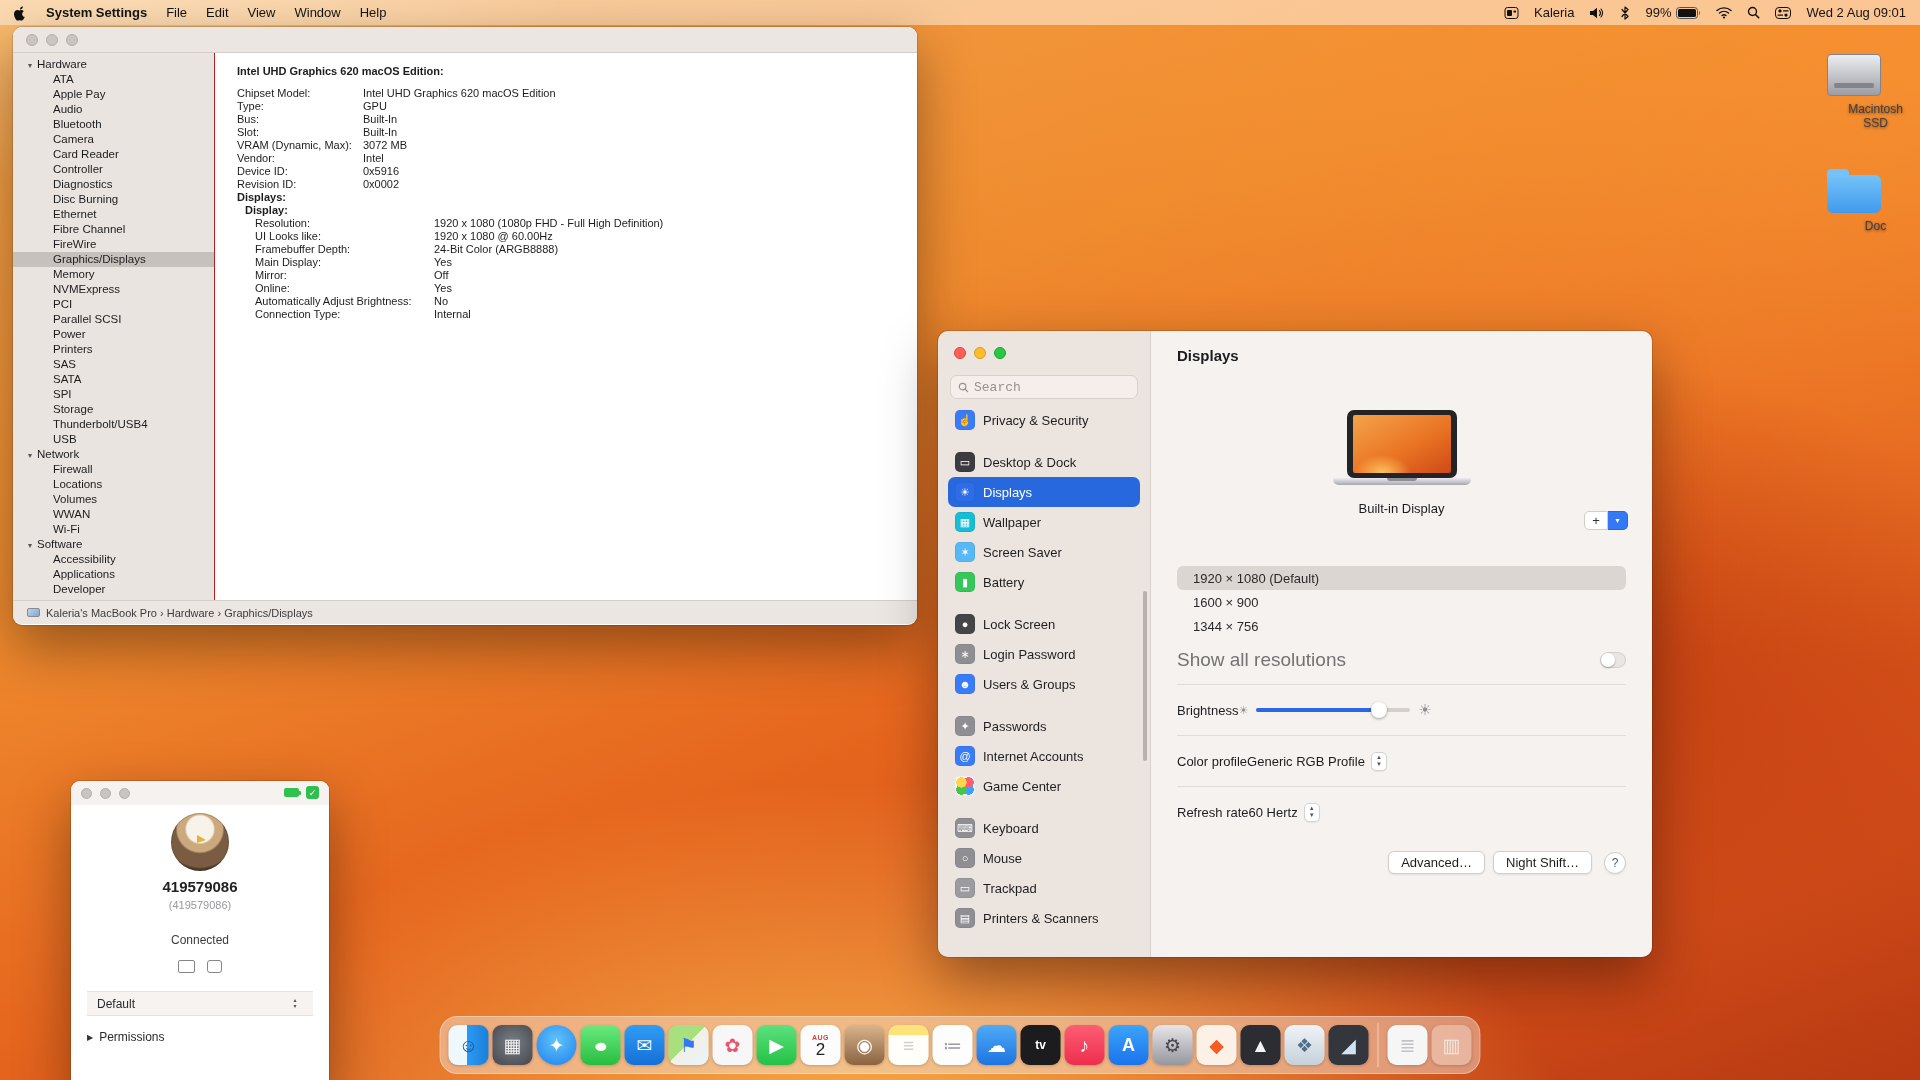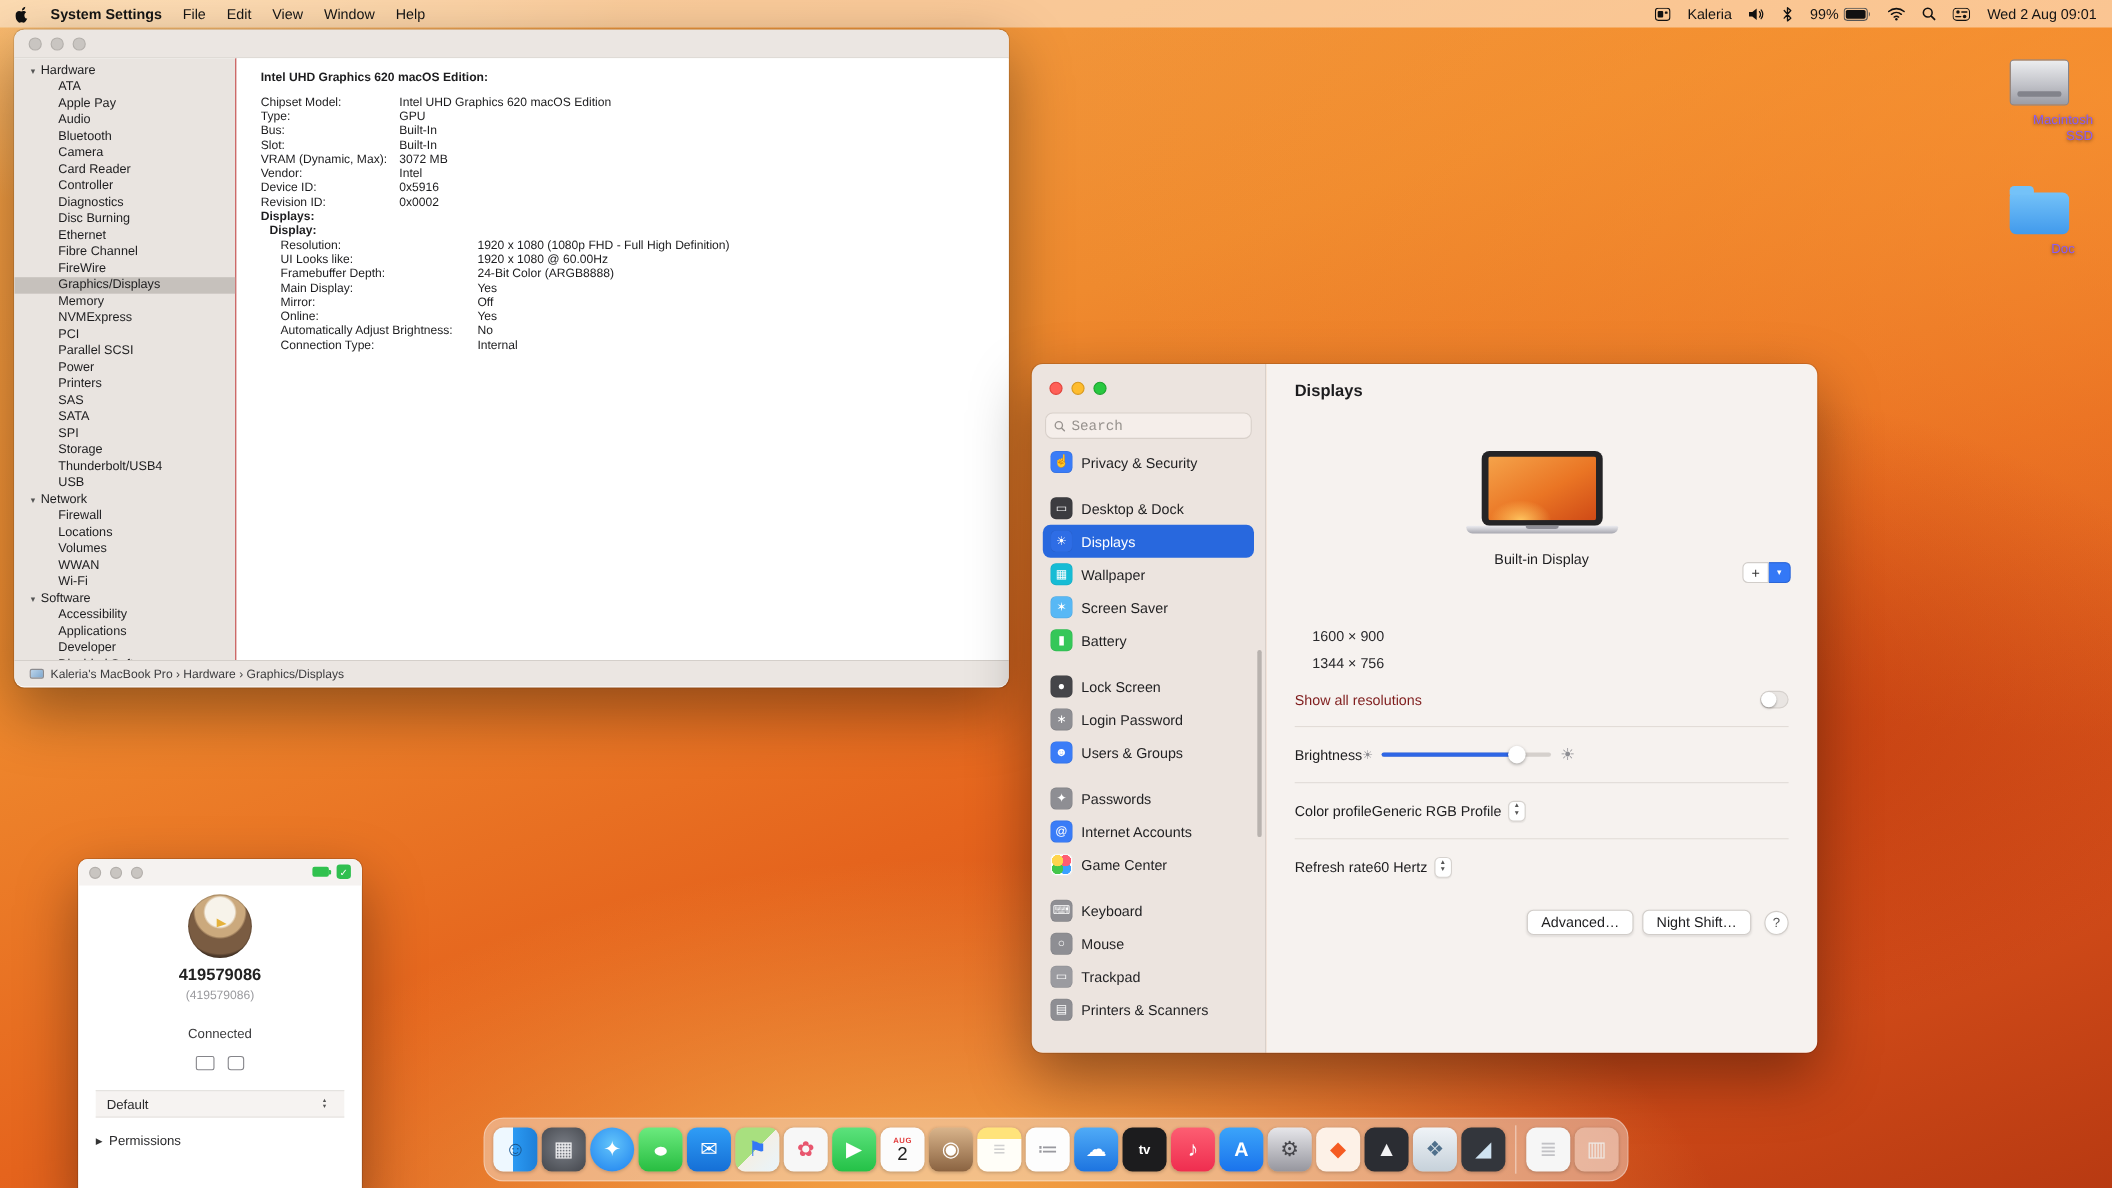--- a/index.html
+++ b/index.html
@@ -93,21 +93,21 @@
   .add-ctrl { position:absolute; right:24px; top:180px; display:flex; }
   .add-btn { width:24px; height:19px; background:#fff; border:1px solid #d1cdc9; border-radius:5px 0 0 5px;
     font-size:13px; color:#333; display:flex; align-items:center; justify-content:center; }
   .dd-btn { width:20px; height:19px; background:#3478f6; border:1px solid #2b66d8; border-left:none;
     border-radius:0 5px 5px 0; color:#fff; font-size:8px; display:flex; align-items:center; justify-content:center; }
   .res-list { margin-top:50px; }
   .res-row { height:24px; display:flex; align-items:center; padding-left:16px; border-radius:6px;
     font-size:13px; color:#2a2a2c; }
   .res-row.selected { background:#dbd6d2; }
   .show-all-row { margin-top:10px; height:24px; display:flex; align-items:center; justify-content:space-between;
-    font-size:13px; color:#7f1d1d; }
+    font-size:19px; color:#737373; }
   .toggle { width:26px; height:16px; border-radius:8px; background:#e9e5e2; border:1px solid #d5d0cc; position:relative; }
   .toggle .knob { width:14px; height:14px; border-radius:50%; background:#fff; position:absolute; top:0; left:0;
     box-shadow:0 1px 2px rgba(0,0,0,0.3); }
   .hline { border:none; border-top:1px solid #e2dcd7; margin:12px 0; }
   .setting-row { height:26px; display:flex; align-items:center; 
     font-size:13px; color:#1d1d1f; }
   .slider-wrap { display:flex; align-items:center; gap:8px; }
   .sun { color:#8e8e93; } .sun.small { font-size:11px; } .sun.big { font-size:15px; }
   .slider-track { width:154px; height:4px; border-radius:2px; background:#d5d0cc; position:relative; }
   .slider-fill { height:4px; border-radius:2px; background:#2e66e5; width:50%; }
@@ -145,21 +145,21 @@
   .rw-mon { width:17px; height:13px; border:1.5px solid #85858a; border-radius:2px; }
   .rw-chat { width:15px; height:13px; border:1.5px solid #85858a; border-radius:3px; }
   .rw-popup { margin:18px 16px 0; height:25px; background:#f6f3f1; border-top:1px solid #e4e1de;
     border-bottom:1px solid #e4e1de; display:flex; align-items:center; justify-content:space-between;
     padding:0 10px; font-size:12px; color:#2a2a2c; }
   .rw-popup .stepper { transform:scale(0.85); background:transparent; border:none; box-shadow:none; }
   .rw-perms { margin:14px 0 0 16px; font-size:12px; color:#2a2a2c; display:flex; align-items:center; gap:6px; }
   .rw-perms .tri { font-size:8px; color:#333; }
   
   .desk-icon { position:absolute; width:96px; display:flex; flex-direction:column; align-items:center; }
-  .desk-icon .lbl { margin-top:6px; font-size:12px; color:#8b5cf6; text-shadow:0 1px 3px rgba(0,0,0,0.55); text-align:right;padding-left:43px; }
+  .desk-icon .lbl { margin-top:6px; font-size:12px; color:#404040; text-shadow:0 1px 3px rgba(0,0,0,0.55); text-align:center;padding-left:43px; }
   .icon-drive { width:54px; height:42px; border-radius:4px; border:1px solid #84848c;
     background:linear-gradient(180deg,#ecedef 0%,#c2c3c9 55%,#9b9ca4 100%); position:relative; }
   .icon-drive::after { content:""; position:absolute; left:6px; right:6px; bottom:7px; height:5px;
     background:#82838b; border-radius:2px; }
   .icon-folder { width:54px; height:38px; border-radius:4px 6px 6px 6px;
     background:linear-gradient(180deg,#74c2f8 0%,#419aec 100%); position:relative; margin-top:8px; }
   .icon-folder::before { content:""; position:absolute; top:-6px; left:0; width:22px; height:8px;
     background:#74c2f8; border-radius:4px 4px 0 0; }
   .di-ssd { left:1806px; top:54px; }
   .di-doc { left:1806px; top:167px; }
@@ -596,20 +596,23 @@
         </div>
       <div class="laptop-base"></div>
     </div>
     <div class="builtin-label">Built-in Display</div>
     <div class="add-ctrl">
       <span class="add-btn">+</span>
       <span class="dd-btn">▾</span>
     </div>
     <div class="res-list">
 
+        <div class="res-row selected">
+          <span>1920 × 1080 (Default)</span>
+        </div>
 
         <div class="res-row">
           <span>1600 × 900</span>
         </div>
 
         <div class="res-row">
           <span>1344 × 756</span>
         </div>
       </div>
     <div class="show-all-row">

